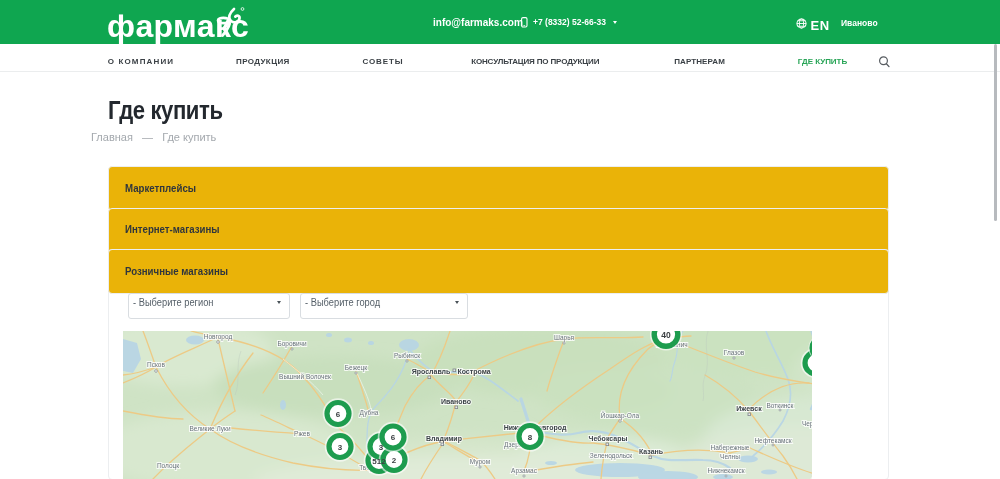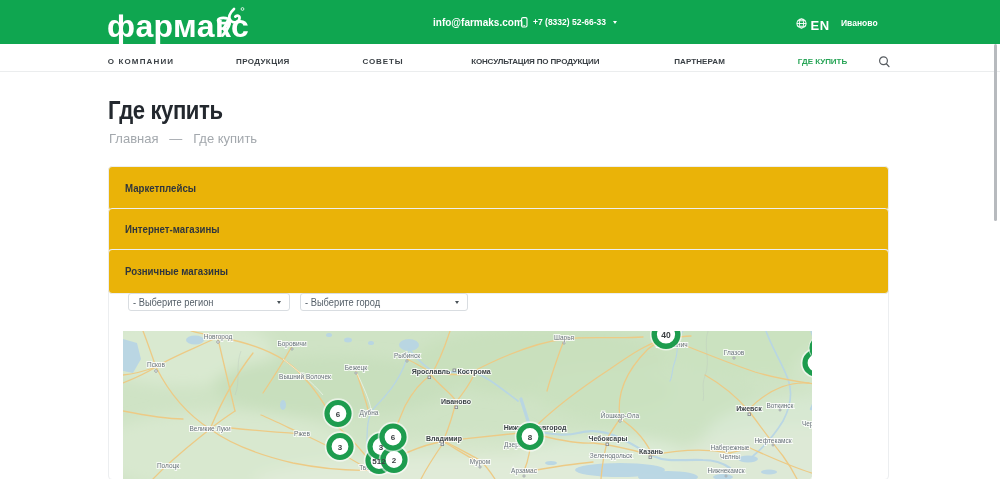--- a/index.html
+++ b/index.html
@@ -11,26 +11,26 @@
 .tb-mail{position:absolute;left:433px;top:17px;color:#fff;font-weight:bold;font-size:10px}
 .tb-phone{position:absolute;left:533px;top:17px;color:#fff;font-weight:bold;font-size:8.5px}
 .tb-en{position:absolute;left:810.5px;top:18.3px;color:#fff;font-weight:bold;font-size:13px;letter-spacing:.5px}
 .tb-cont{position:absolute;left:841px;top:18px;color:#fff;font-weight:bold;font-size:8.5px}
 
 .nav{position:absolute;left:0;top:44px;width:1000px;height:28px;background:#fff;border-bottom:1px solid #ebedee}
 .nav span{position:absolute;top:13px;font-size:8px;font-weight:bold;letter-spacing:.4px;color:#3a4045;white-space:nowrap}
 .nav .grn{color:#27a456}
 
 h1{position:absolute;left:108px;top:95px;font-size:26px;letter-spacing:-.5px;color:#23282e;transform:scaleX(.85);transform-origin:0 0}
-.crumbs{position:absolute;left:109px;top:131px;font-size:13px;color:#a3a8ad}
+.crumbs{position:absolute;left:91px;top:131px;font-size:11px;color:#a3a8ad}
 
 .card{position:absolute;left:107.5px;width:781px;height:45px;background:#eab308;border:1px solid #eceef0;border-radius:4px}
 .card span{position:absolute;left:16px;top:50%;transform:translateY(-58%) scaleX(.84);transform-origin:0 50%;font-size:11.5px;font-weight:bold;color:#30363d;white-space:nowrap}
 
-.dd{position:absolute;top:293px;height:18px;background:#fff;border:1px solid #d9dde1;border-radius:3px;font-size:10px;color:#566069}
+.dd{position:absolute;top:293px;height:26px;background:#fff;border:1px solid #d9dde1;border-radius:3px;font-size:10px;color:#566069}
 .dd i{font-style:normal;position:absolute;left:4px;top:3px;white-space:nowrap;transform:scaleX(.93);transform-origin:0 0}
 .dd b{position:absolute;right:8px;top:7px;width:0;height:0;border-left:2.5px solid transparent;border-right:2.5px solid transparent;border-top:3.5px solid #4a5258}
 
 .map{position:absolute;left:123px;top:331px;width:689px;height:148px;overflow:hidden;background:#cfe3c5}
 
 .sbar{position:absolute;right:3px;top:44px;width:3px;height:177px;background:#b7babe;border-radius:2px}
 </style></head>
 <body>
 <div class="topbar">
   <div class="logo">фармакс</div>

